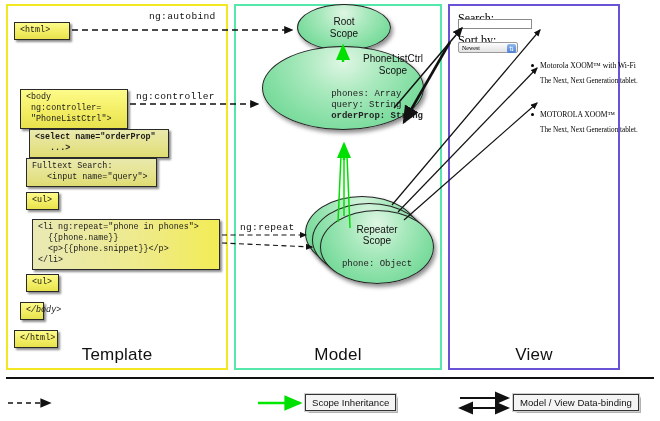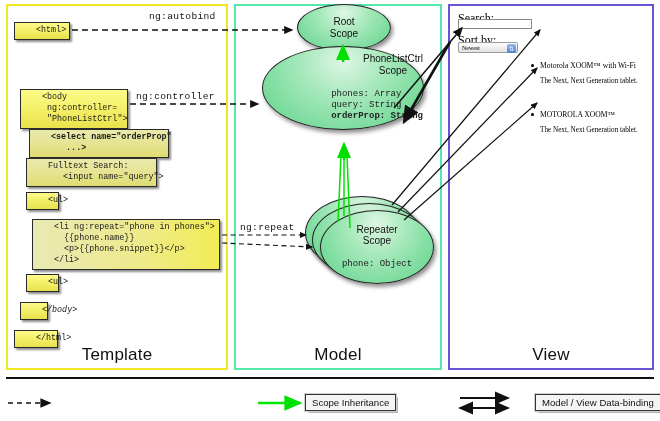--- a/index.html
+++ b/index.html
@@ -4,32 +4,32 @@
 <style>
   html,body{margin:0;padding:0;background:#ffffff;}
   body{width:660px;height:421px;position:relative;overflow:hidden;
        font-family:"Liberation Sans",sans-serif;color:#000;}
   #stage{position:absolute;left:0;top:0;width:660px;height:421px;}
 
   
   .panel{position:absolute;background:#fff;box-sizing:border-box;}
   #panel-template{left:6px;top:4px;width:222px;height:366px;border:2px solid #f2e721;}
   #panel-model{left:234px;top:4px;width:208px;height:366px;border:2px solid #54e9ab;}
-  #panel-view{left:448px;top:4px;width:206px;height:366px;border:2px solid #6a52d6;}
+  #panel-view{left:448px;top:4px;width:172px;height:366px;border:2px solid #6a52d6;}
   .panel-label{position:absolute;bottom:3px;left:0;width:100%;text-align:center;
                font-size:17px;letter-spacing:.2px;color:#111;}
 
   
   .codebox{position:absolute;box-sizing:border-box;
     background:linear-gradient(to bottom,#fdfb8a 0%,#f5f06a 45%,#e8e24d 100%);
     border:1.4px solid #2a2a2a;
     box-shadow:2px 2px 2px rgba(0,0,0,.45);
     font-family:"Liberation Mono","DejaVu Sans Mono",monospace;
     font-size:8.4px;line-height:1.32;color:#1a1a1a;
-    padding:2px 5px 3px 21px;white-space:pre;}
+    padding:2px 5px 3px 5px;white-space:pre;}
   .codebox.bold{font-weight:bold;}
   .codebox.dim{background:linear-gradient(to bottom,#e9e9ad 0%,#e6e492 50%,#dfdc73 100%);}
   .codebox.grad2{background:linear-gradient(to right,#e9e9b4 0%,#eeea8e 55%,#f2ec55 100%);}
 
   
   .ellipse{position:absolute;border-radius:50%;
     background:radial-gradient(ellipse at 50% 18%, #dff6e4 0%, #a9e9bd 35%, #7fdda0 70%, #63cf8b 100%);
     border:1.6px solid #232323;
     box-shadow:2px 3px 4px rgba(0,0,0,.45);
     display:flex;flex-direction:column;align-items:center;justify-content:center;
@@ -230,15 +230,15 @@
       <line x1="258" y1="403" x2="300" y2="403" stroke="#00e800" stroke-width="2.6" marker-end="url(#ah-green)"></line>
     </g>
     <g>
       <line x1="460" y1="398" x2="508" y2="398" stroke="#111" stroke-width="2.2" marker-end="url(#ah-black)"></line>
       <line x1="508" y1="408" x2="460" y2="408" stroke="#111" stroke-width="2.2" marker-end="url(#ah-black)"></line>
       <line x1="460" y1="408" x2="508" y2="408" stroke="#111" stroke-width="2.2" marker-end="url(#ah-black)"></line>
     </g>
   </svg>
 
   <div class="leg-box" style="left:305px;top:394px;">Scope Inheritance</div>
-  <div class="leg-box" style="left:535px;top:394px;">Model / View Data-binding</div>
+  <div class="leg-box" style="left:513px;top:394px;">Model / View Data-binding</div>
 
 </div>
 
 </body></html>

